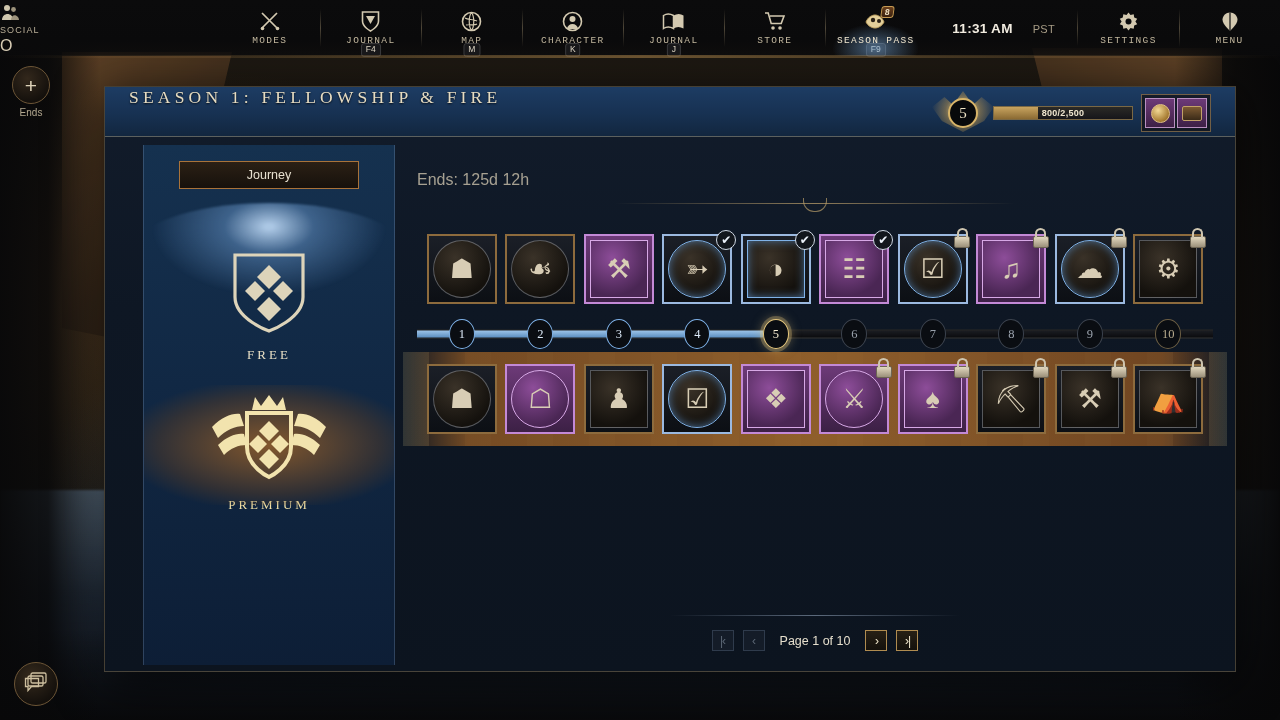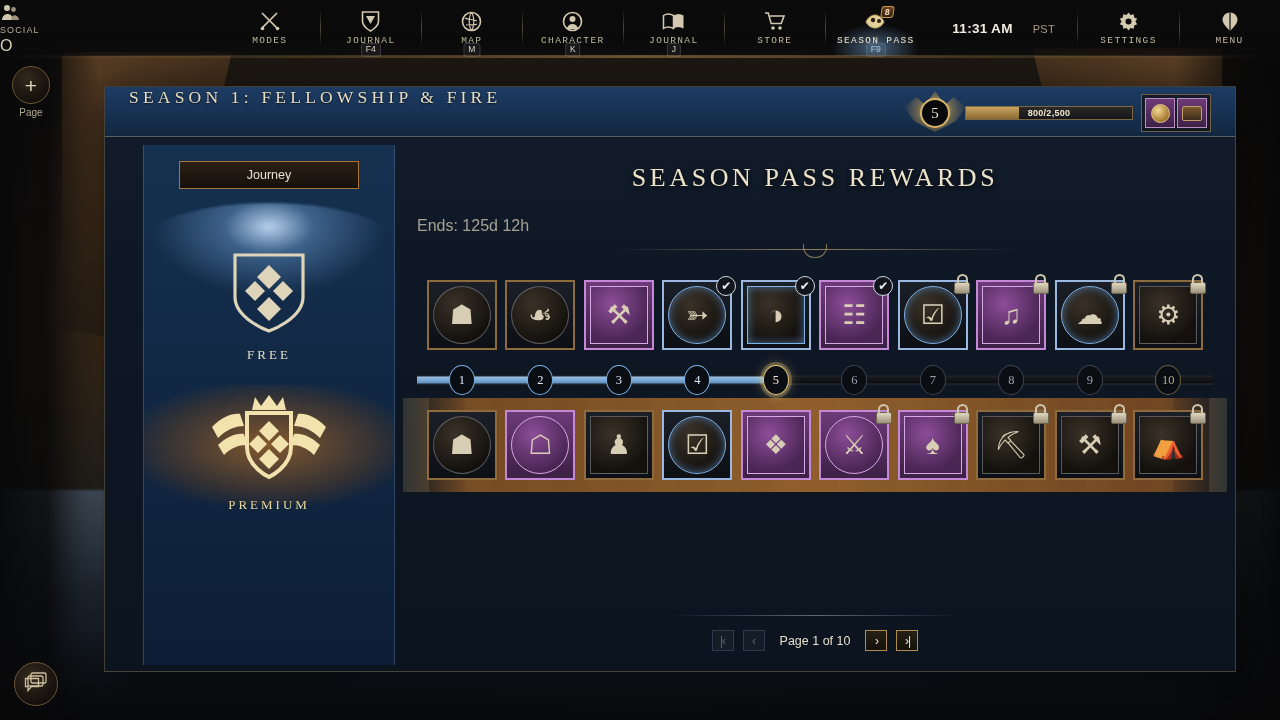--- a/index.html
+++ b/index.html
@@ -145,21 +145,21 @@
     background:radial-gradient(ellipse at 50% 46%, rgba(224,190,110,.92) 16%, rgba(186,148,78,.5) 40%, rgba(186,148,78,0) 72%);
     clip-path: polygon(0 38%,20% 18%,34% 34%,50% 6%,66% 34%,80% 18%,100% 38%,84% 66%,50% 88%,16% 66%);
   }
   .lvlbadge .disc{
     position:relative; width:30px; height:30px; border-radius:50%;
     background:#08090b; border:2px solid #d8b469;
     display:flex; align-items:center; justify-content:center;
     color:#f0e4c6; font-size:15px; font-family:"Liberation Serif",serif;
   }
   .xpbar{
-    position:relative; width:168px; height:14px;
+    position:relative; width:140px; height:14px;
     background:linear-gradient(180deg,#2b2a26,#16161a);
     border:1px solid #7a6844; display:flex; align-items:center; justify-content:center;
   }
   .xpbar .fill{
     position:absolute; left:0; top:0; bottom:0; width:32%;
     background:linear-gradient(180deg,#c8a45f,#8a6a33);
   }
   .xpbar .txt{ position:relative; font-size:9px; color:#efe6d0; font-weight:bold; letter-spacing:.3px; }
   .currbox{
     display:flex; gap:2px; padding:3px; background:rgba(20,22,30,.85);
@@ -463,21 +463,21 @@
             <path d="M10 1.5v18" stroke="#0b0b0c" stroke-width="1.2"></path>
           </svg>
         </div>
         <div class="lbl">MENU</div>
       </div>
     </div>
   </div>
 
   <div class="groupbtn">
     <div class="circ">+</div>
-    <div class="lbl">Page</div>
+    <div class="lbl">Ends</div>
   </div>
 
   <div class="chatbtn">
     <span>
       <svg width="24" height="20" viewBox="0 0 24 20">
         <rect x="7" y="1" width="15" height="10" rx="1.6" fill="none" stroke="#cdbf9f" stroke-width="1.3"></rect>
         <rect x="4" y="4" width="15" height="10" rx="1.6" fill="none" stroke="#cdbf9f" stroke-width="1.3"></rect>
         <path d="M1.5 6.5h13v8h-7l-3.5 4v-4h-2.5z" fill="none" stroke="#cdbf9f" stroke-width="1.3"></path>
       </svg>
     </span>
@@ -547,21 +547,20 @@
                 <path d="M72 42l9 9-9 9-9-9z" transform="translate(-2,0)"></path>
                 <path d="M59 56l10 10-10 10-10-10z"></path>
               </g>
             </svg>
           </span>
           <div class="tierlbl gold">PREMIUM</div>
         </div>
       </div>
 
       <div class="main">
-        <div class="main-title">SEASON PASS REWARDS</div>
         <div class="main-sub">Ends: 125d 12h</div>
         <div class="divider"></div>
 
         <div class="track">
           <div class="row free" id="row-free">
               <div class="tile  round">
                 <div class="art">☗</div>
               </div>
               <div class="tile  round">
                 <div class="art">☙</div>

